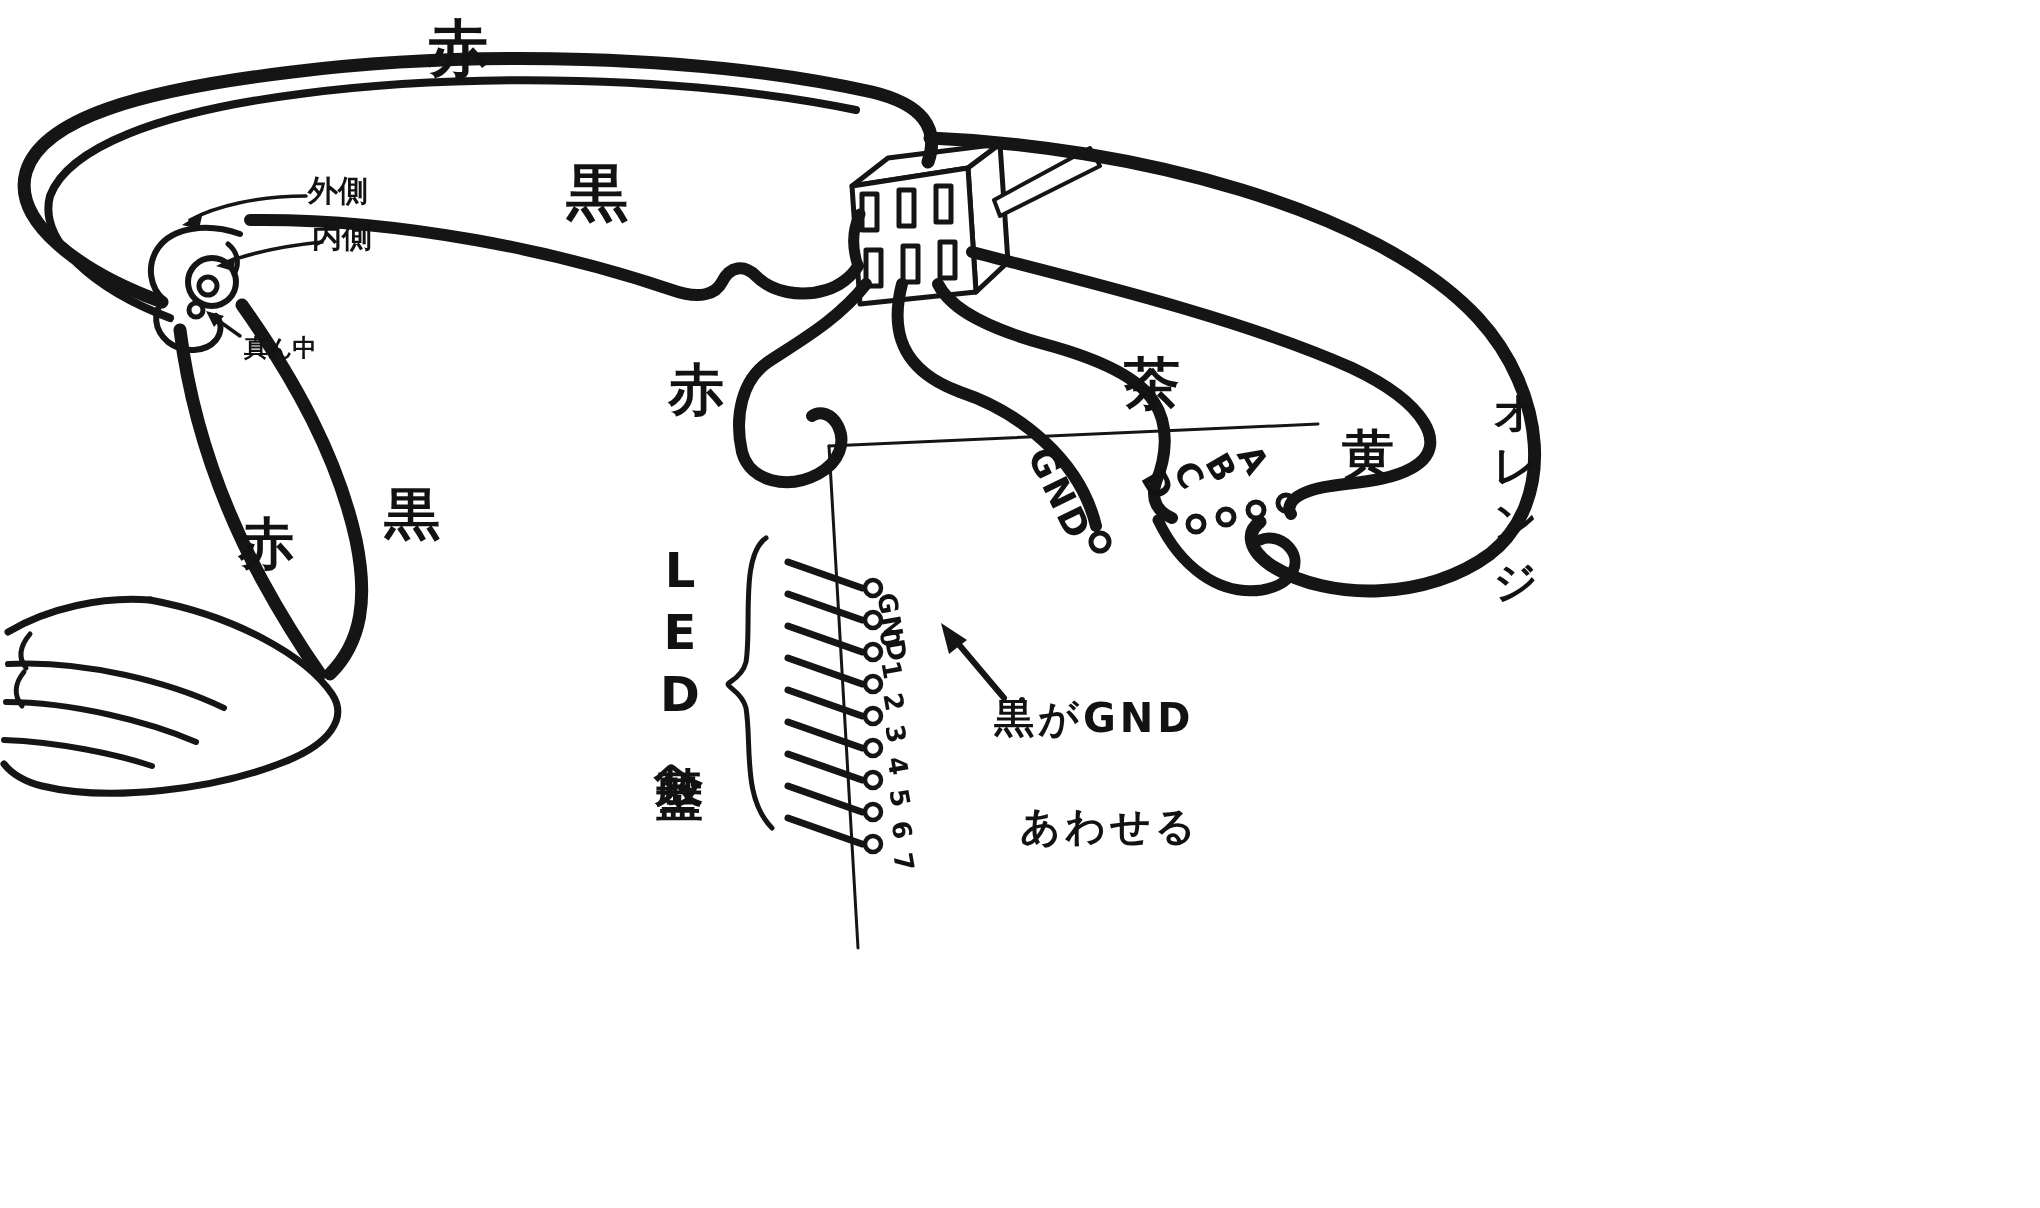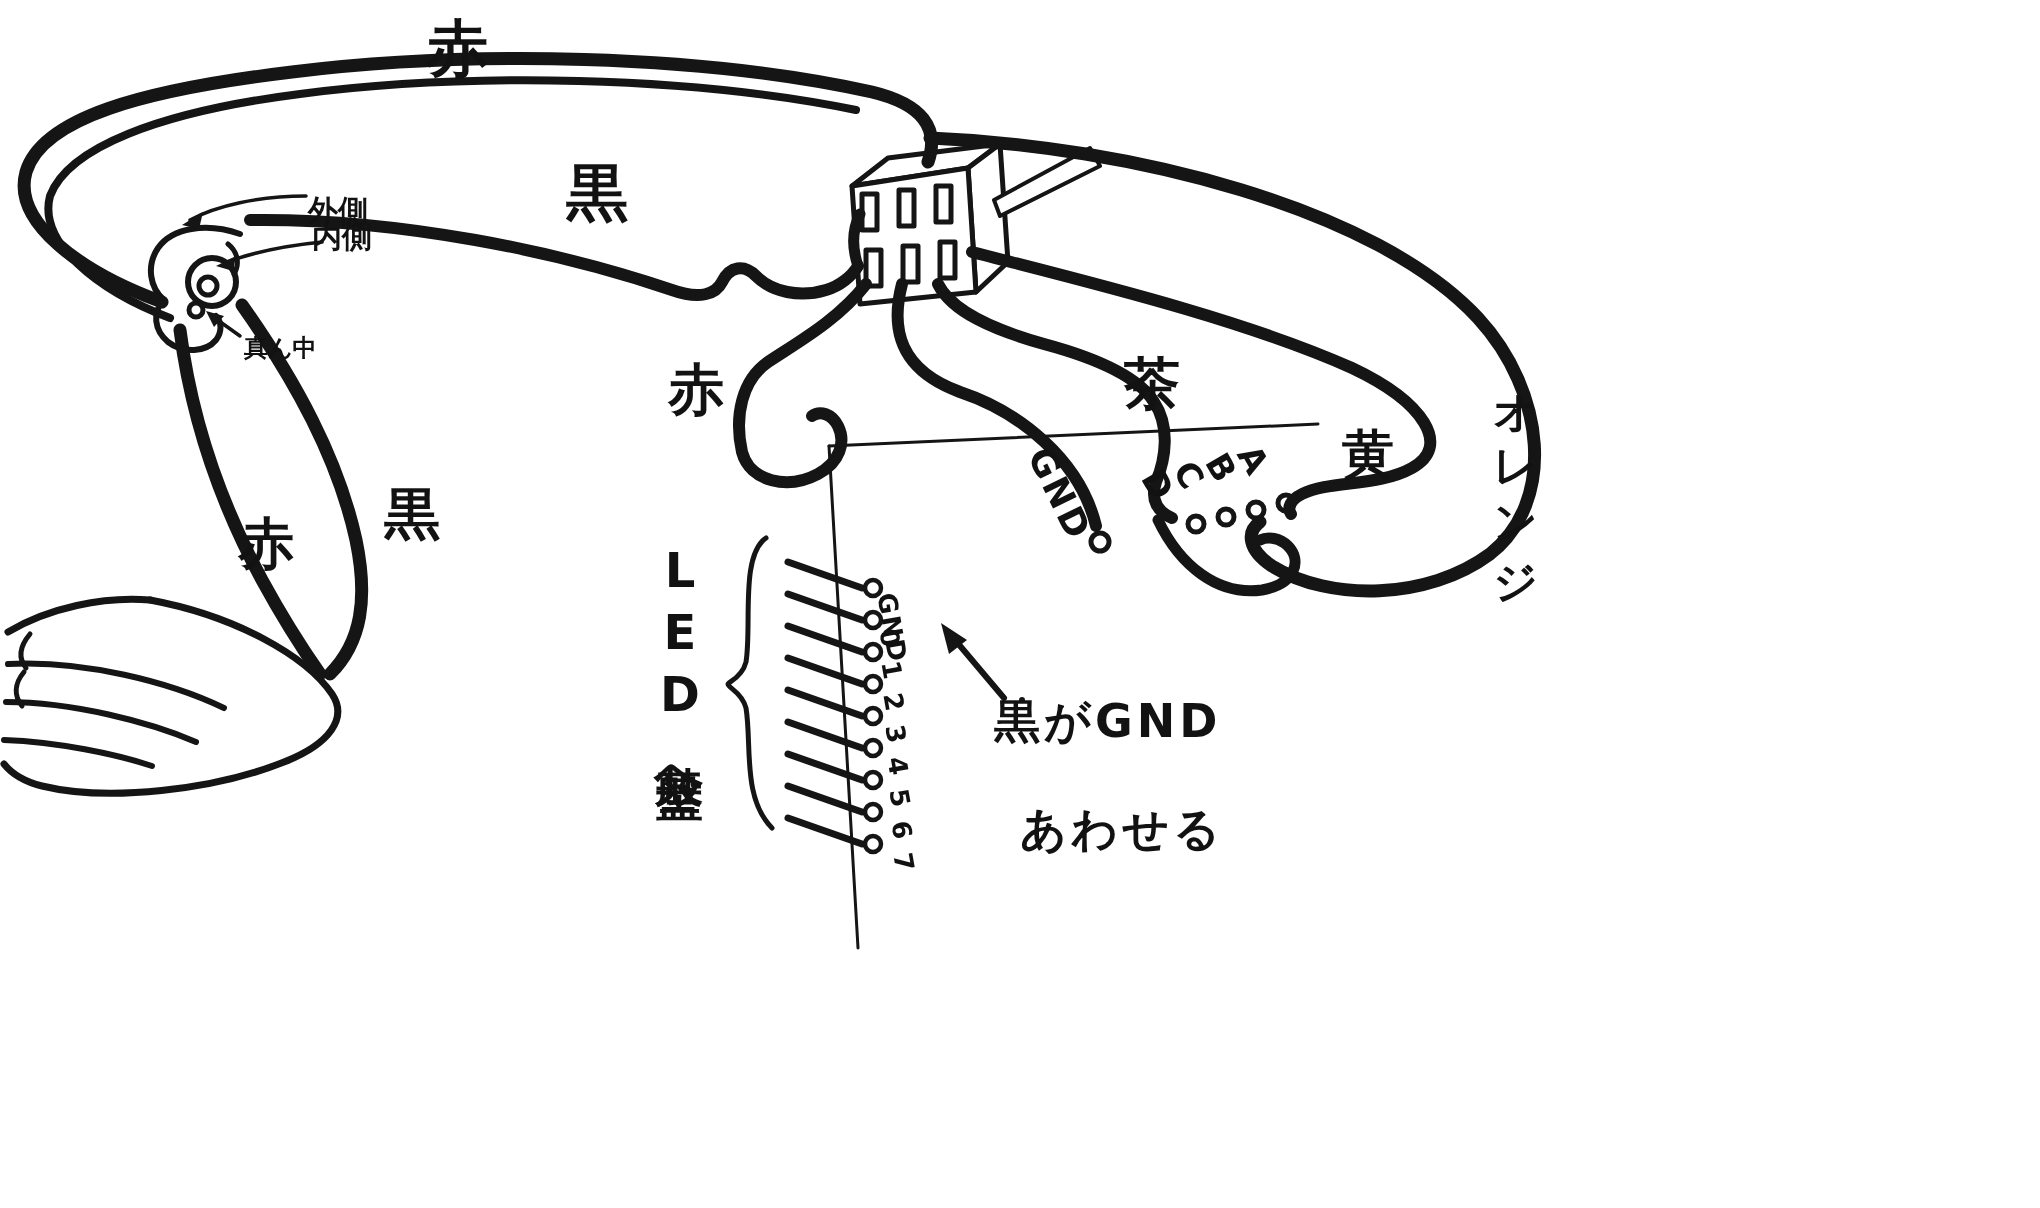--- a/index.html
+++ b/index.html
@@ -7,21 +7,21 @@
     position:relative;width:2040px;height:1208px;background:#fff;overflow:hidden;
     font-family:"DejaVu Sans","Liberation Sans",sans-serif;color:#111;
   }
   #art{position:absolute;left:0;top:0;width:2040px;height:1208px;}
   .lbl{position:absolute;font-weight:700;line-height:1;white-space:nowrap;color:#121212;}
   .big{font-size:62px;}
   .mid{font-size:56px;}
   .small{font-size:30px;font-weight:700;}
   .vert{writing-mode:vertical-rl;text-orientation:upright;letter-spacing:6px;}
   .rot{transform-origin:left top;}
-  .note{font-size:46px;letter-spacing:4px;}
+  .note{font-size:40px;letter-spacing:4px;}
   .hdr-label{position:absolute;font-weight:700;font-size:26px;transform:rotate(80deg);transform-origin:left center;letter-spacing:2px;}
   .pinletter{position:absolute;font-weight:700;font-size:34px;transform:rotate(60deg);transform-origin:left top;}
 </style>
 </head>
 <body>
 
 <div id="stage">
 
   <svg id="art" viewBox="0 0 2040 1208">
     <g fill="none" stroke="#151515" stroke-linecap="round" stroke-linejoin="round">
@@ -115,21 +115,21 @@
 
   <div class="lbl big" style="left:426px;top:18px;">赤</div>
   <div class="lbl big" style="left:566px;top:162px;">黒</div>
   <div class="lbl mid" style="left:668px;top:362px;">赤</div>
   <div class="lbl mid" style="left:384px;top:486px;">黒</div>
   <div class="lbl mid" style="left:238px;top:516px;">赤</div>
   <div class="lbl mid" style="left:1124px;top:356px;">茶</div>
   <div class="lbl" style="left:1342px;top:428px;font-size:52px;">黄</div>
   <div class="lbl vert" style="left:1494px;top:364px;font-size:44px;">オレンジ</div>
 
-  <div class="lbl small" style="left:308px;top:176px;margin-top:20px;">外側</div>
+  <div class="lbl small" style="left:308px;top:176px;">外側</div>
   <div class="lbl small" style="left:312px;top:222px;">内側</div>
   <div class="lbl small" style="left:244px;top:336px;font-size:24px;">真ん中</div>
 
   <div class="lbl rot" style="left:1054px;top:442px;font-size:36px;transform:rotate(64deg);letter-spacing:3px;">GND</div>
   <div class="pinletter" style="left:1168px;top:462px;">D</div>
   <div class="pinletter" style="left:1200px;top:454px;">C</div>
   <div class="pinletter" style="left:1232px;top:446px;">B</div>
   <div class="pinletter" style="left:1264px;top:438px;">A</div>
 
   <div class="lbl vert" style="left:656px;top:542px;font-size:48px;">LED基盤へ</div>

